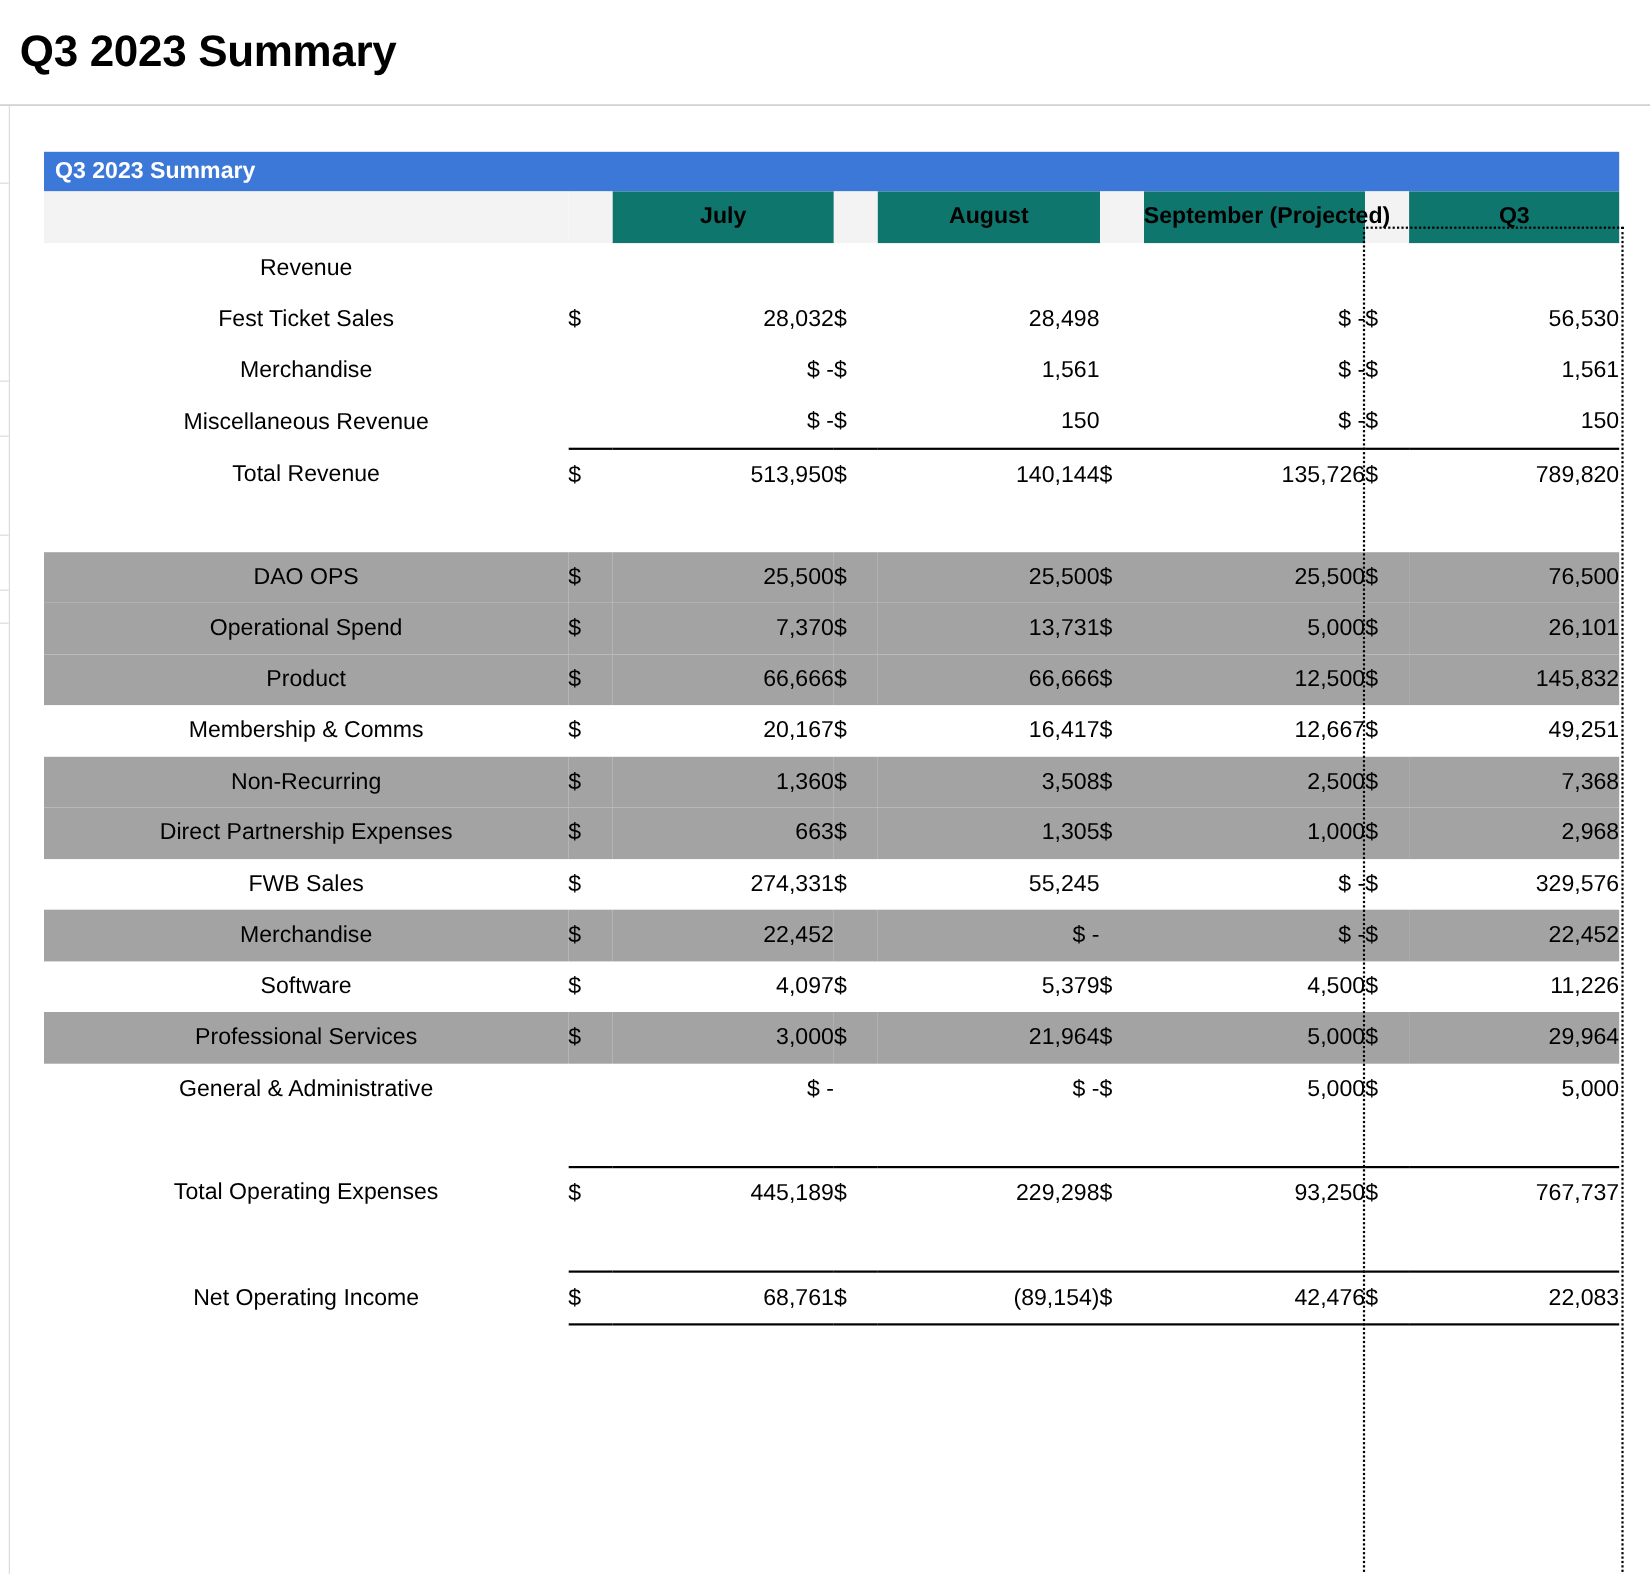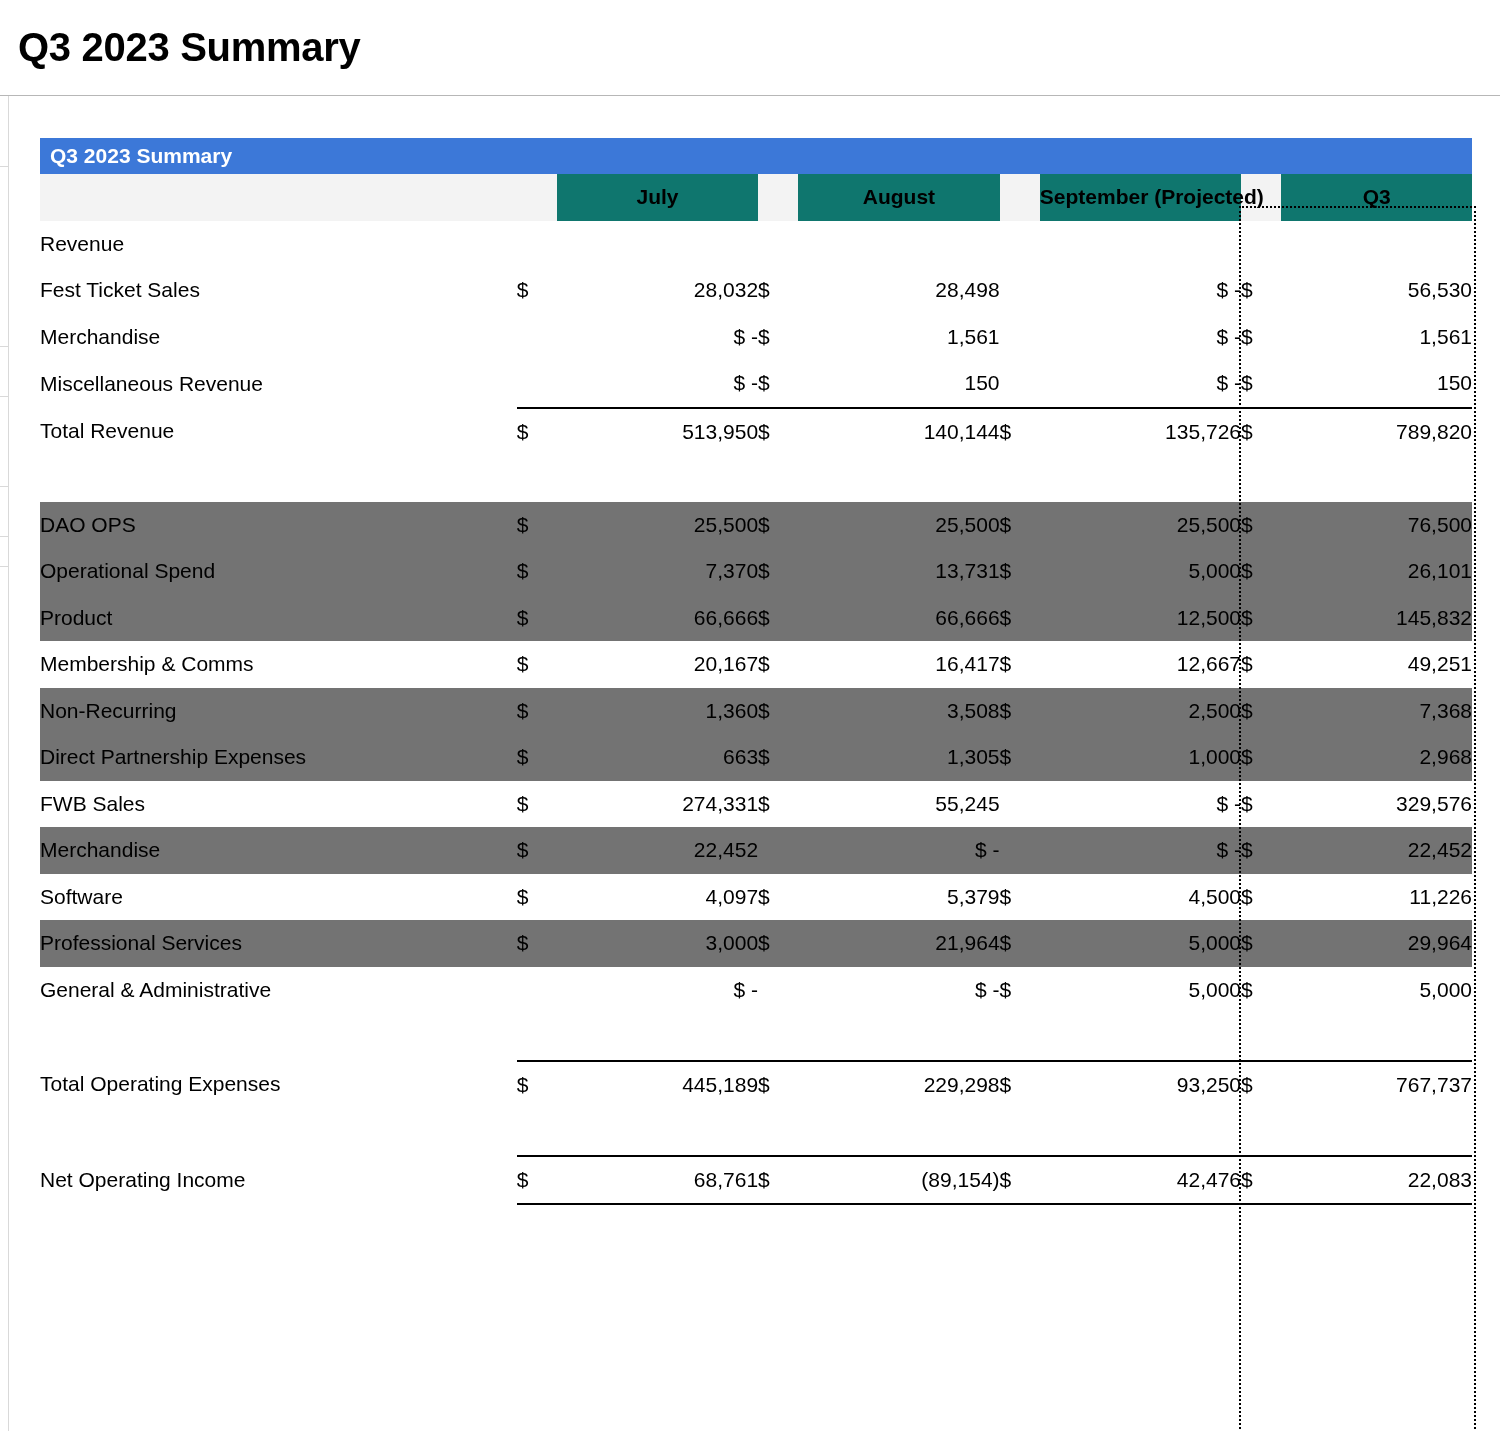--- a/index.html
+++ b/index.html
@@ -82,30 +82,30 @@
 
   .hdr-row th {
     background: #0f766e;
     font-weight: bold;
     font-size: 21px;
     text-align: center;
     height: 48px;
   }
   .hdr-row th.blank { background: #f3f3f3; }
 
-  .lbl { padding-left: 8px; text-align: left; }
+  .lbl { padding-left: 8px; text-align: center; }
   .ind1 { padding-left: 42px; }
   .ind2 { padding-left: 78px; margin-left: 45px; }
 
   .sym { text-align: left; padding-left: 6px; }
   .num { text-align: right; padding-right: 10px; }
   
   .dash { text-align: right; padding-right: 10px; }
 
-  .band { background: #737373; }
+  .band { background: #a3a3a3; }
 
   
   .topline { border-top: 2px solid #000000; }
   .spacer td { height: 46px; }
 
   
   .q3marq {
     position: absolute;
     left: 1199px;
     top: 32px;

